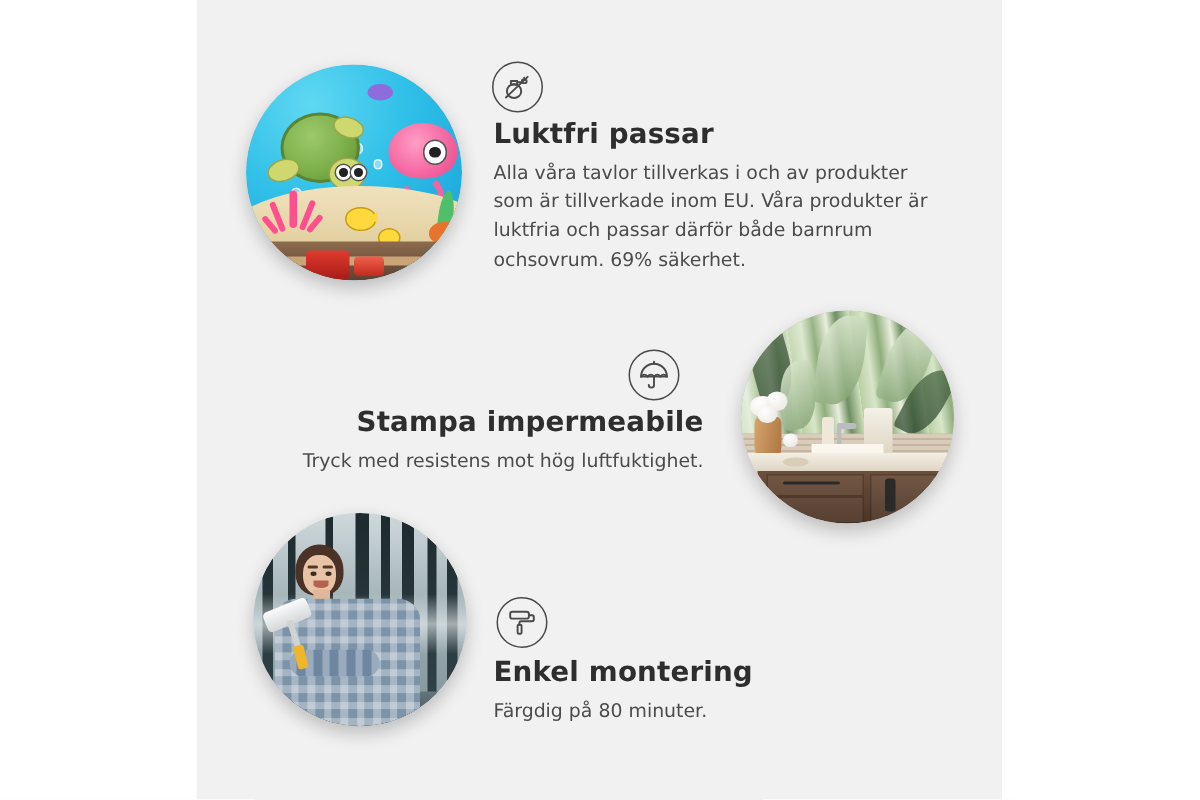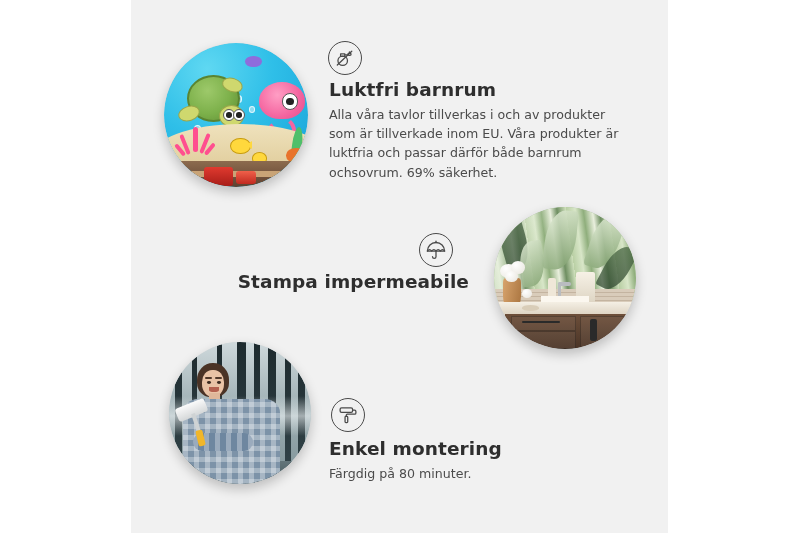--- a/index.html
+++ b/index.html
@@ -374,21 +374,21 @@
           <ellipse cx="9.5" cy="15" rx="5.2" ry="5"></ellipse>
           <path d="M7.2 10.2h4.6V7.6H7.2z"></path>
           <path d="M11.8 8.6h3.6"></path>
           <rect x="15.2" y="6.6" width="3.4" height="2.6" rx="1.2"></rect>
           <path d="M16.9 6.6V5.2"></path>
           <path d="M3.6 19.6 19.4 4.6"></path>
         </svg>
       </div>
 
       <div class="feature-text" style="left:198px; top:78px; width:300px;">
-        <div class="feature-title">Luktfri barnrum</div>
+        <div class="feature-title">Luktfri passar</div>
         <p class="feature-body">Alla våra tavlor tillverkas i och av produkter som är tillverkade inom EU. Våra produkter är luktfria och passar därför både barnrum ochsovrum. 69% säkerhet.</p>
       </div>
     </div>
 
     <div class="feature" style="left:0; top:200px; width:489px; height:140px;">
 
       <div class="photo-circle" style="left:363px; top:7px; width:142px; height:142px;">
         <div class="photo-inner">
           <div class="bt-wall"></div>
           <div class="bt-leaf" style="left:36%; top:2%; width:22%; height:42%; transform:rotate(6deg);"></div>
@@ -426,20 +426,21 @@
         <svg width="22" height="22" viewBox="0 0 24 24" fill="none" stroke="#4a4a4a" stroke-width="1.4" stroke-linecap="round" stroke-linejoin="round">
           <path d="M2.6 13.2a9.4 9.4 0 0 1 18.8 0z"></path>
           <path d="M2.6 13.2c1.6-2 3.2-2 4.7 0 1.6-2 3.2-2 4.7 0 1.6-2 3.2-2 4.7 0 1.6-2 3.2-2 4.7 0"></path>
           <path d="M12 13.2v6.1a1.9 1.9 0 0 1-3.8 0"></path>
           <path d="M12 3.8V2.3"></path>
         </svg>
       </div>
 
       <div class="feature-text" style="left:0px; top:70px; width:338px; text-align:right;">
         <div class="feature-title" style="white-space:nowrap;">Stampa impermeabile</div>
+        <p class="feature-body">Tryck med resistens mot hög luftfuktighet.</p>
       </div>
     </div>
 
     <div class="feature" style="left:0; top:340px; width:452px; height:193px;">
 
       <div class="photo-circle" style="left:38px; top:2px; width:142px; height:142px;">
         <div class="photo-inner">
           <div class="fr-sky"></div>
           <div class="fr-tree" style="left:4%; width:5%;"></div>
           <div class="fr-tree" style="left:16%; width:4%;"></div>

